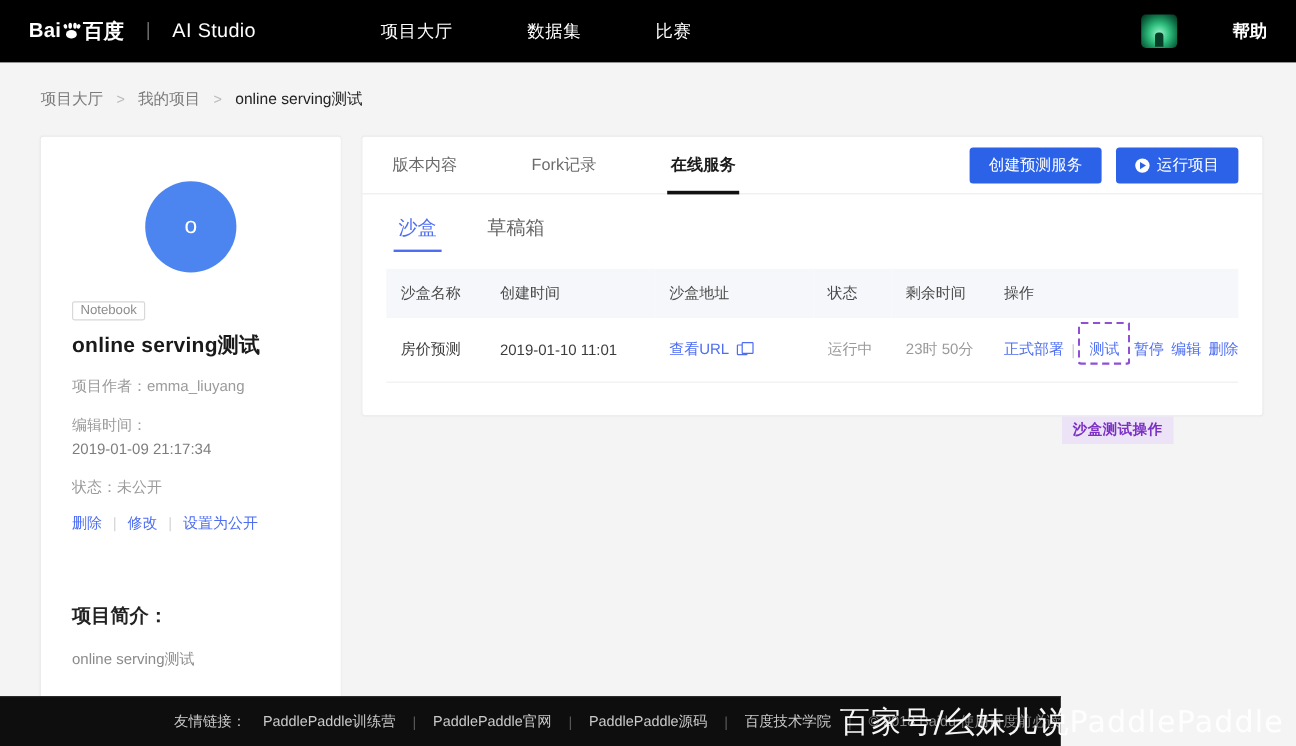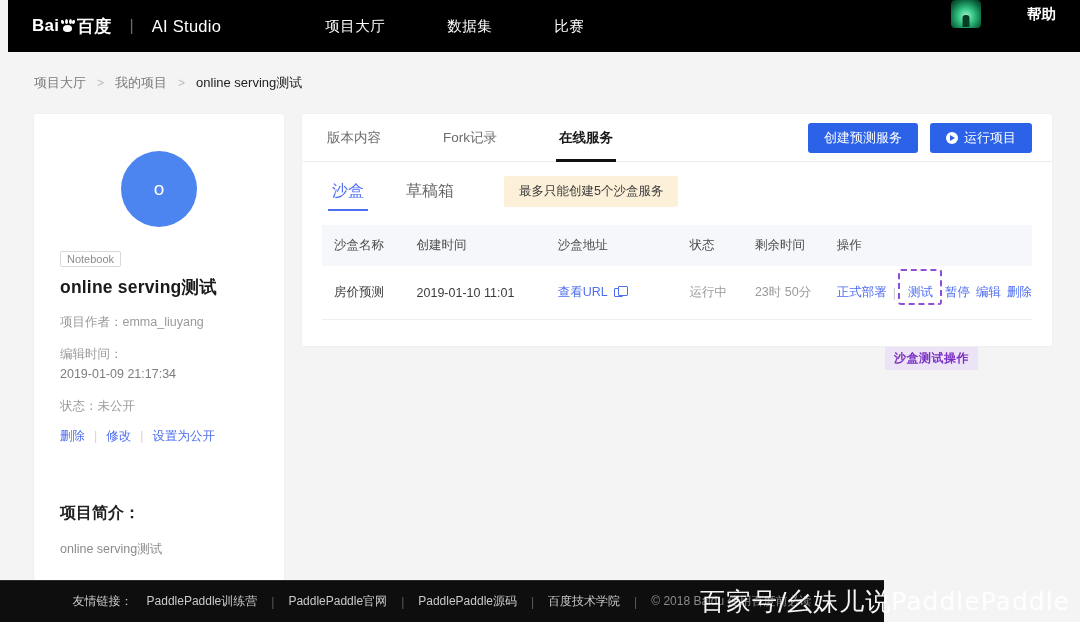--- a/index.html
+++ b/index.html
@@ -6,22 +6,22 @@
   html, body {
     width: 1080px; height: 622px;
     font-family: "Liberation Sans", "DejaVu Sans", sans-serif;
     background: #f5f5f5;
     overflow: hidden;
   }
   .page { position: relative; width: 1080px; height: 622px; background: #f4f4f4; }
 
   
   .navbar {
-    height: 52px; background: #000; display: flex; 
-    padding: 0 24px; position: relative; margin-left: 8px;
+    height: 52px; background: #000; display: flex; align-items: center;
+    padding: 0 24px; position: relative;
   }
   .logo-wrap { display: flex; align-items: center; gap: 8px; }
   .logo-text {
     color: #fff; font-size: 17px; font-weight: bold; letter-spacing: .2px;
     display: flex; align-items: center;
   }
   .paw { display:inline-block; width:16px; height:14px; position:relative; margin:0 1px; }
   .paw i { position:absolute; background:#fff; border-radius:50%; }
   .paw i:nth-child(1){ width:3px;height:4px; left:1px; top:1px; transform:rotate(-20deg); }
   .paw i:nth-child(2){ width:3px;height:5px; left:5px; top:0px; }
@@ -138,21 +138,21 @@
     border:2px dashed #8f4fd6; border-radius:3px; pointer-events:none;
   }
   .callout {
     position:absolute; left:885px; top:347px; background:#ece4f6; color:#7b2fc4;
     font-size:12px; font-weight:bold; padding:3px 9px; letter-spacing:.5px;
   }
 
   
   .footer {
     position:absolute; left:0; bottom:0; width:884px; height:42px; background:#0e0e0e;
-    display:flex; align-items:center; justify-content:center; gap:14px;
+    display:flex; align-items:center; justify-content:flex-end; gap:14px;
     border-top:1px solid #2a2a2a;
   }
   .f-label { color:#c9c9c9; font-size:12px; }
   .f-link { color:#c9c9c9; font-size:12px; cursor:pointer; }
   .f-sep { color:#5a5a5a; font-size:12px; }
   .f-copy { color:#8a8a8a; font-size:12px; }
   .watermark {
     position:absolute; right:10px; bottom:4px; color:#fff; font-size:25px;
     font-family:"DejaVu Sans", sans-serif; letter-spacing:1px; opacity:.96;
   }
@@ -236,21 +236,20 @@
           <button class="btn">
             <span class="play-ico"></span>
             <span>运行项目</span>
           </button>
         </div>
       </div>
 
       <div class="subtabs-row">
         <div class="subtab active">沙盒</div>
         <div class="subtab">草稿箱</div>
-        <div class="notice">最多只能创建5个沙盒服务</div>
       </div>
 
       <table>
         <thead>
           <tr>
             <th class="col-name">沙盒名称</th>
             <th class="col-time">创建时间</th>
             <th class="col-url">沙盒地址</th>
             <th class="col-state">状态</th>
             <th class="col-remain">剩余时间</th>

